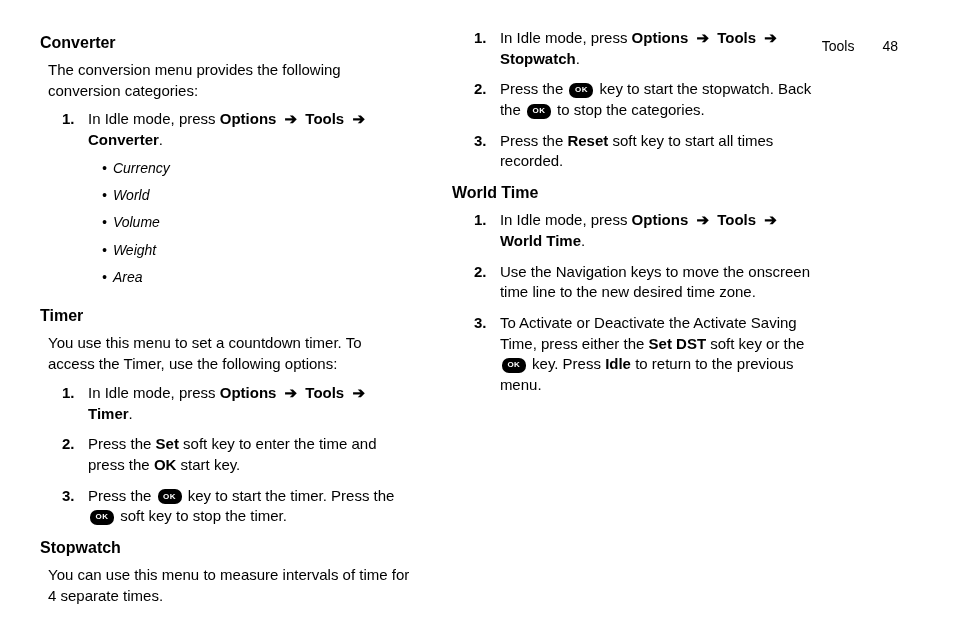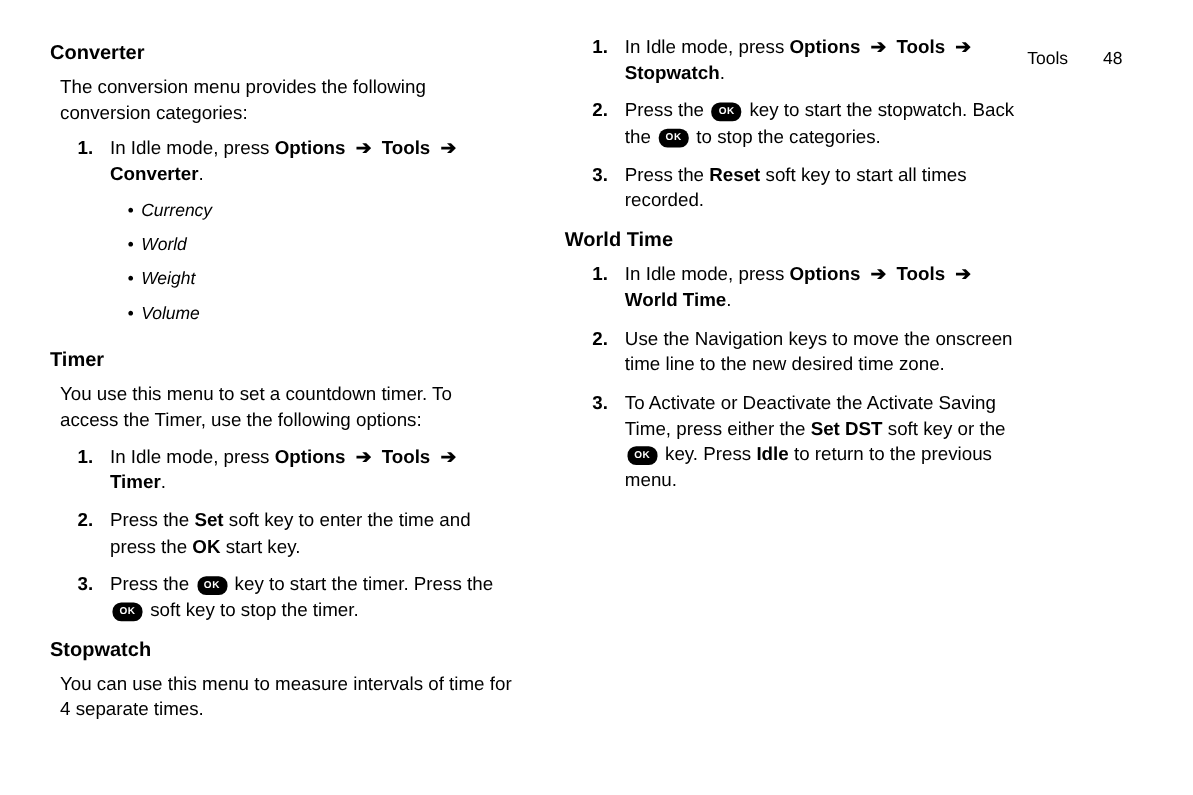--- a/index.html
+++ b/index.html
@@ -51,22 +51,23 @@
       <span class="num">1.</span>
       <span class="body">
         <span>In Idle mode, press </span><span class="b">Options</span>
         <span class="arrow">➔</span>
         <span class="b">Tools</span>
         <span class="arrow">➔</span>
         <span class="b">Converter</span><span>.</span>
         <ul class="sub">
           <li>Currency</li>
           <li>World</li>
+          <li>Volume</li>
           <li>Weight</li>
-          <li>Volume</li>
+          <li>Area</li>
         </ul>
       </span>
     </li>
   </ol>
 
   <div class="h">Timer</div>
   <div class="intro">You use this menu to set a countdown timer. To access the Timer, use the following options:</div>
   <ol class="ol">
     <li>
       <span class="num">1.</span>

